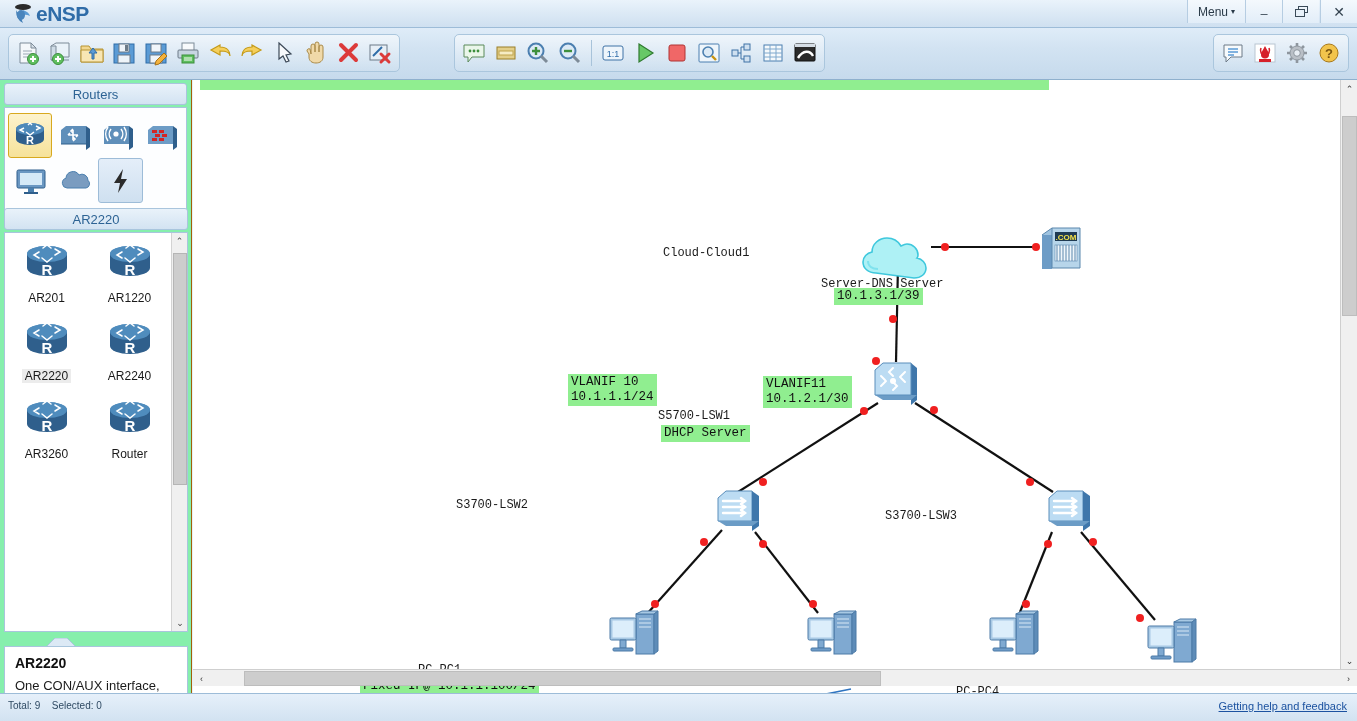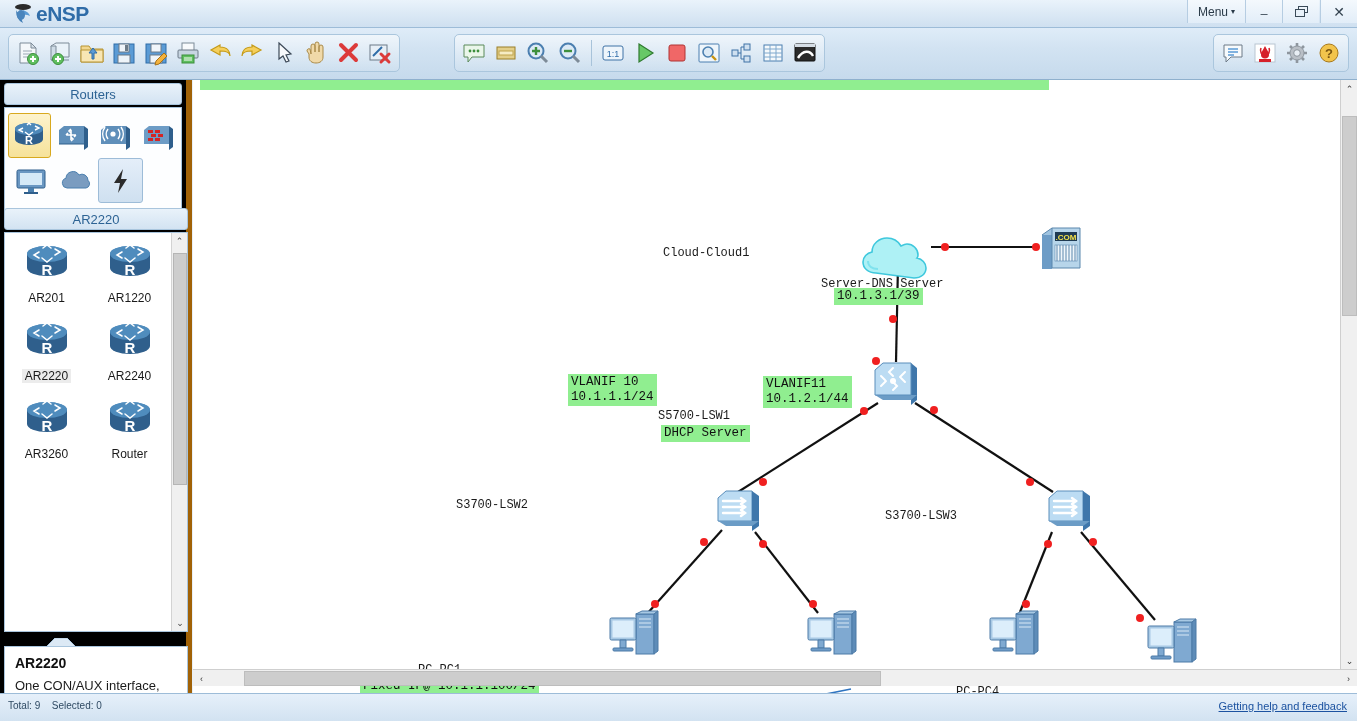--- a/index.html
+++ b/index.html
@@ -68,22 +68,22 @@
   .tb-btn {
     width:30px; height:32px; margin:0 1px;
     display:flex; align-items:center; justify-content:center;
     border-radius:3px; position:relative;
   }
   .tb-sep { width:1px; height:26px; background:#a8c3da; margin:0 5px; }
 
   
   #left-panel {
     position:absolute; left:0; top:80px; width:192px; height:613px;
-    background:#000000;
-    border-right:6px solid #a16207;
+    background:#86efac;
+    border-right:1px solid #a16207;
   }
   .panel-header {
     height:22px; margin:3px 4px 0 4px;
     background:linear-gradient(to bottom,#e9f2fa,#d3e3f2);
     border:1px solid #a9c5dd; border-radius:3px;
     display:flex; align-items:center; justify-content:center;
     color:#2d6394; font-size:13px;
   }
   #palette-top {
     margin:2px 4px 0 4px; height:108px;
@@ -826,21 +826,21 @@
     <div class="nlabel" style="left:692px;top:429px;">S3700-LSW3</div>
     <div class="nlabel" style="left:225px;top:583px;">PC-PC1</div>
     <div class="nlabel" style="left:425px;top:589px;">PC-PC2</div>
     <div class="nlabel" style="left:606px;top:593px;">PC-PC3</div>
     <div class="nlabel" style="left:763px;top:605px;">PC-PC4</div>
 
     <div class="green-tag" style="left:641px;top:208px;">10.1.3.1/39</div>
     <div class="green-tag" style="left:375px;top:294px;">VLANIF 10
 10.1.1.1/24</div>
     <div class="green-tag" style="left:570px;top:296px;">VLANIF11
-10.1.2.1/44</div>
+10.1.2.1/30</div>
     <div class="green-tag" style="left:468px;top:345px;">DHCP Server</div>
     <div class="green-tag" style="left:167px;top:598px;">Fixed IP@ 10.1.1.100/24
 MAC@ 54-89-98-5C-24-53</div>
 
     <div style="position:absolute;left:610px;top:606px;">
       <svg width="56" height="22" viewBox="0 0 56 22">
         <path d="M3 12 L48 3" stroke="#2f74c0" stroke-width="1.6" fill="none"></path>
         <path d="M6 18 L51 9" stroke="#4a93dd" stroke-width="1.6" fill="none"></path>
       </svg>
     </div>

